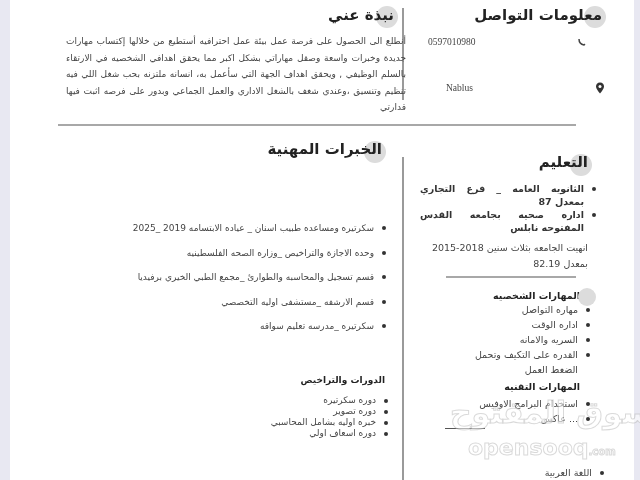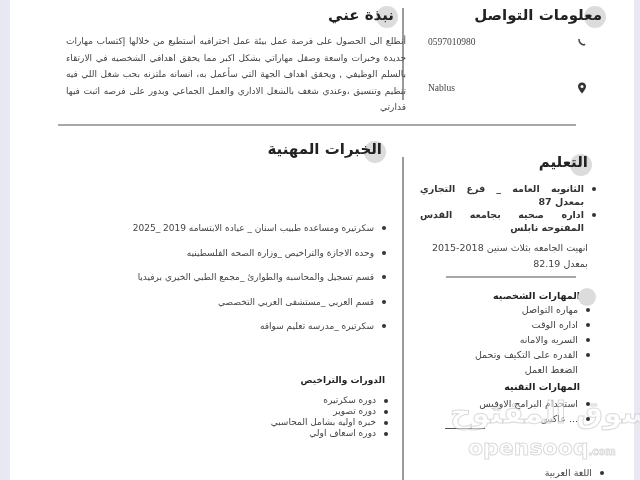--- a/index.html
+++ b/index.html
@@ -51,21 +51,21 @@
   </div>
 
   <div class="contact-row" style="top:35px;">
     <span class="val">0597010980</span>
     <span class="ic">
       <svg width="12" height="12" viewBox="0 0 12 12">
           <path d="M3 3 Q3 8 8 9 L9 8.2" stroke="#444" stroke-width="1.5" fill="none"></path>
         </svg>
     </span>
   </div>
-  <div class="contact-row" style="top:81px;">
+  <div class="contact-row" style="top:81px;margin-left:18px;">
     <span class="val">Nablus</span>
     <span class="ic">
       <svg width="12" height="12" viewBox="0 0 12 12">
           <path d="M6 0.5 C3.3 0.5 2 2.5 2 4.5 C2 7 6 11.5 6 11.5 C6 11.5 10 7 10 4.5 C10 2.5 8.7 0.5 6 0.5 Z" fill="#333"></path>
           <circle cx="6" cy="4.5" r="1.5" fill="#fff"></circle>
         </svg>
     </span>
   </div>
 
   <div class="vline" style="left:392px; top:8px; height:92px;"></div>
@@ -120,21 +120,21 @@
   </ul>
 
   <div class="heading" style="left:250px; top:140px; width:122px; text-align:right; font-size:15px;">
     <span class="dot" style="right:-4px; top:1px;"></span>
     <span class="txt">الخبرات المهنية</span>
   </div>
   <ul class="list exp-list">
     <li>سكرتيره ومساعده طبيب اسنان _ عياده الابتسامه 2019 _2025</li>
     <li>وحده الاجازة والتراخيص _وزاره الصحه الفلسطينيه</li>
     <li>قسم تسجيل والمحاسبه والطوارئ _مجمع الطبي الخيري برفيديا</li>
-    <li>قسم العربي _مستشفى العربي التخصصي</li>
+    <li>قسم الارشفه _مستشفى اوليه التخصصي</li>
     <li>سكرتيره _مدرسه تعليم سواقه</li>
   </ul>
 
   <div class="subhead" style="left:270px; top:375px; width:105px; text-align:right; font-size:9px;">
     <span>الدورات والتراخيص</span>
   </div>
   <ul class="list train-list">
     <li>دوره سكرتيره</li>
     <li>دوره تصوير</li>
     <li>خبره اوليه بشامل المحاسبي</li>

